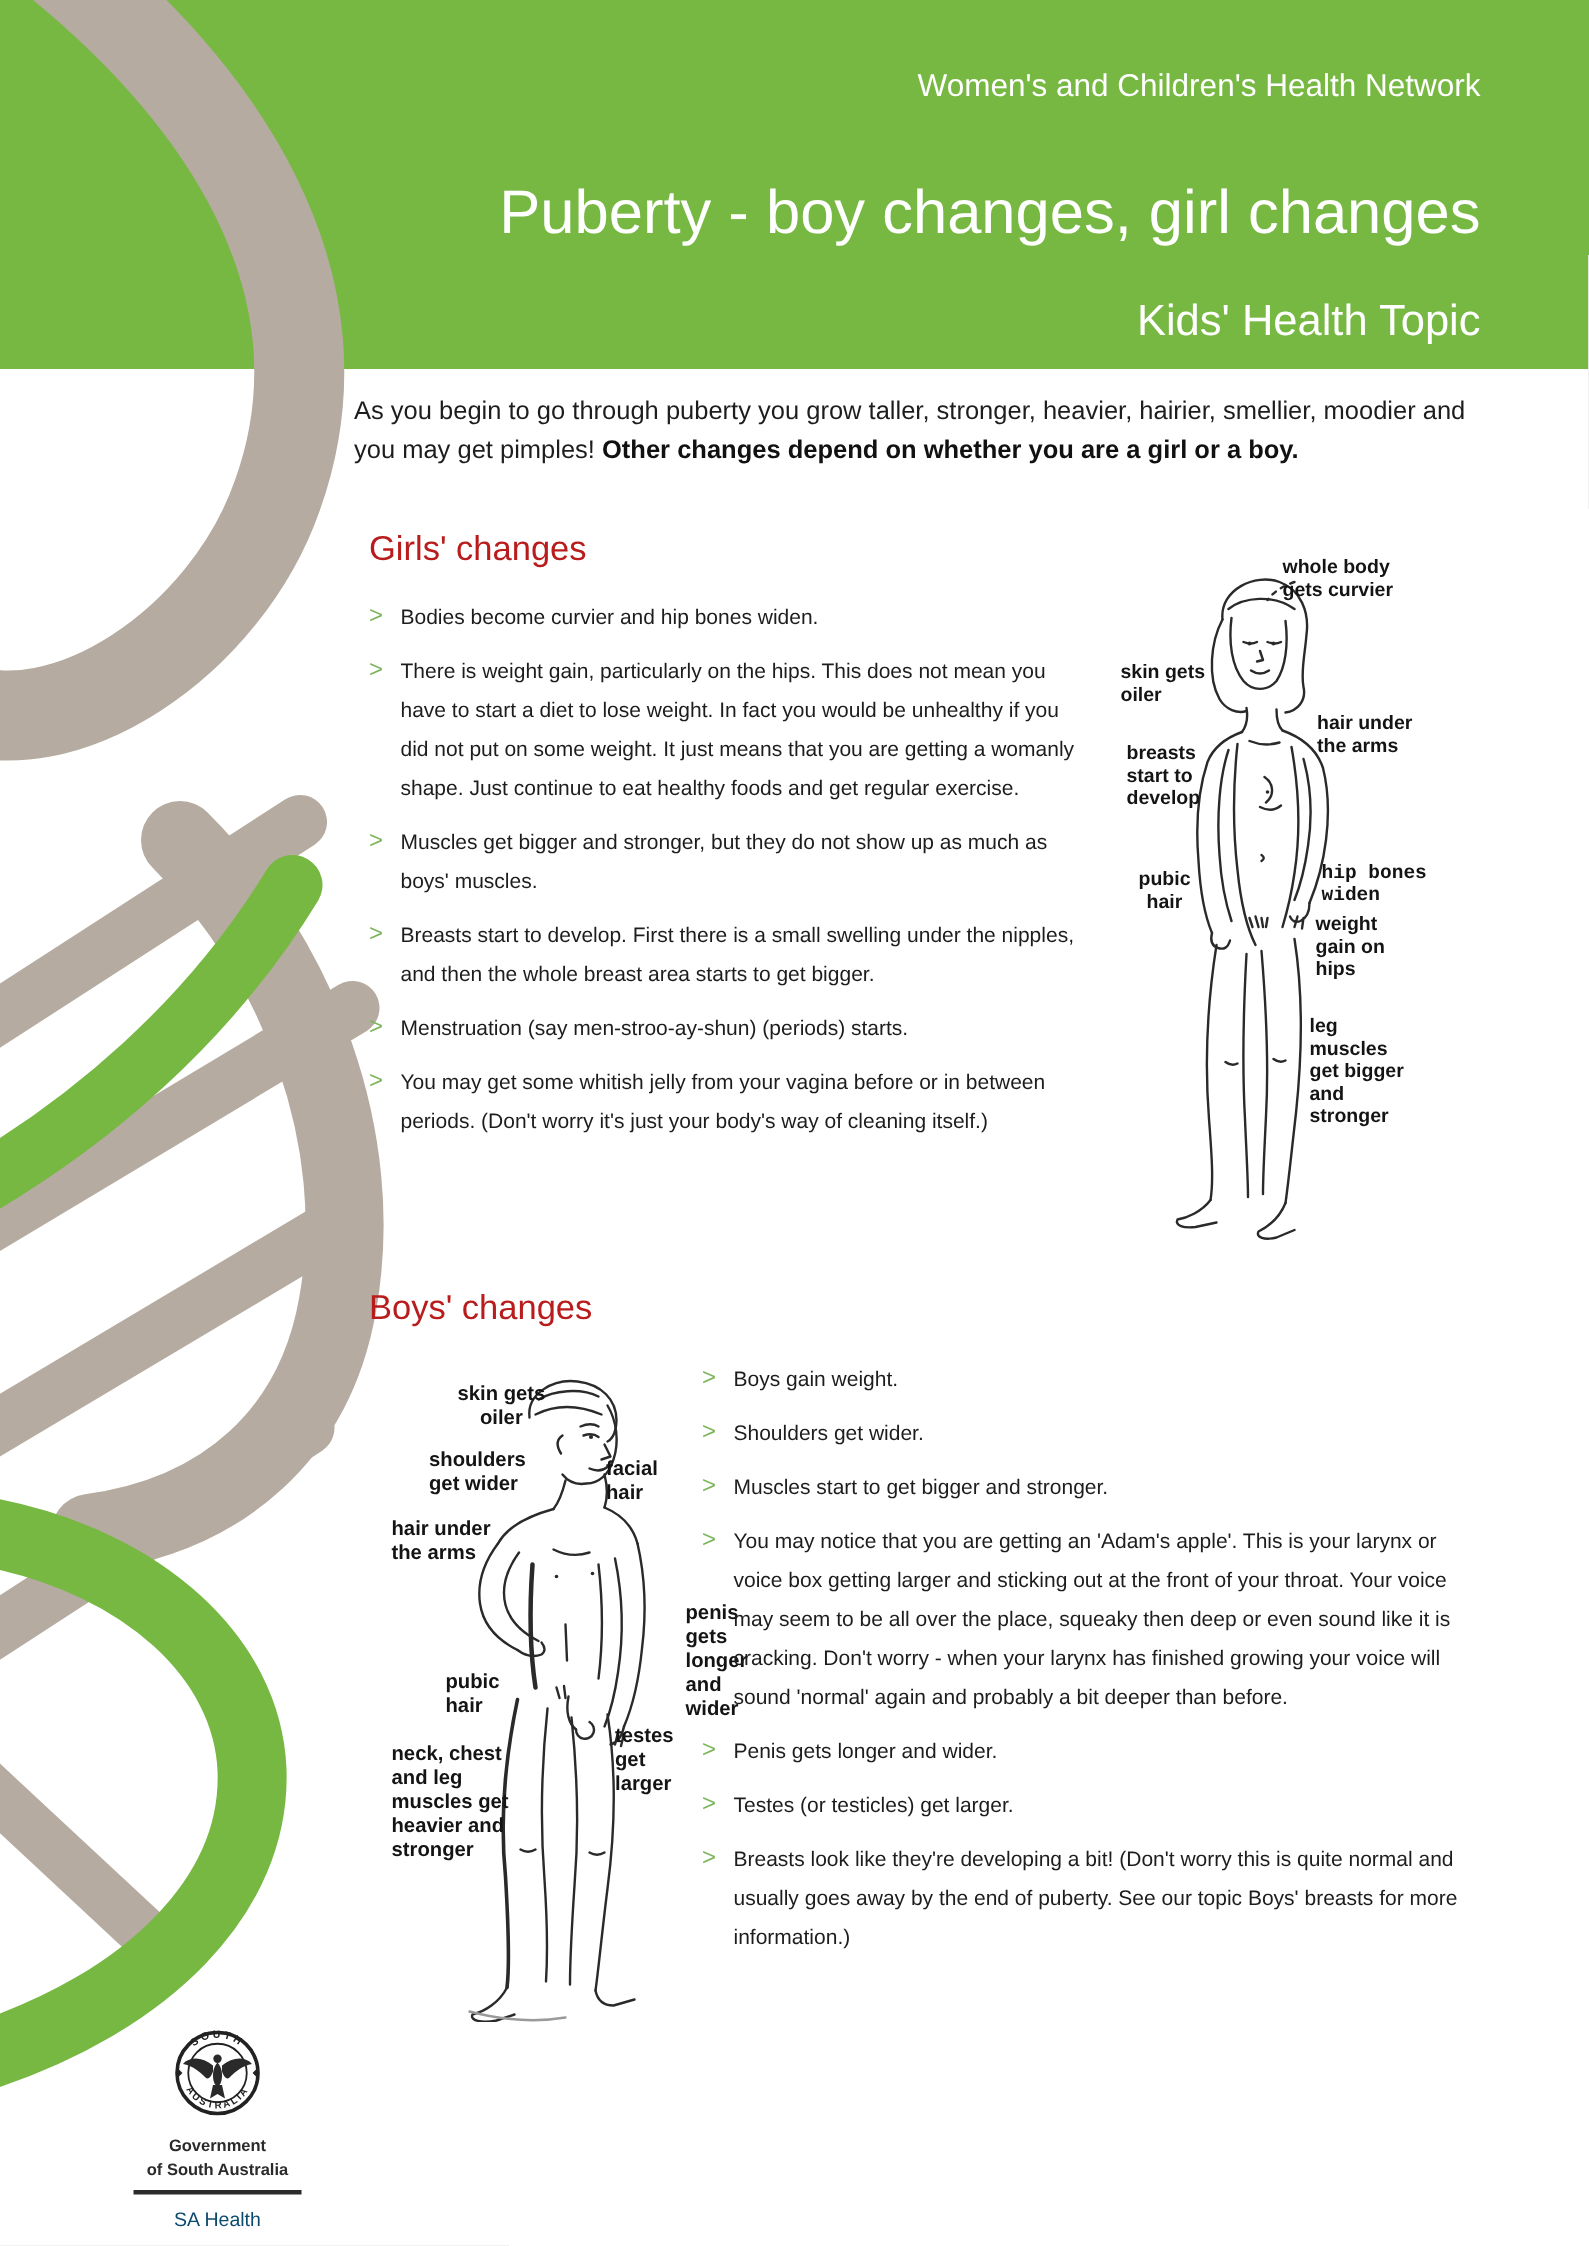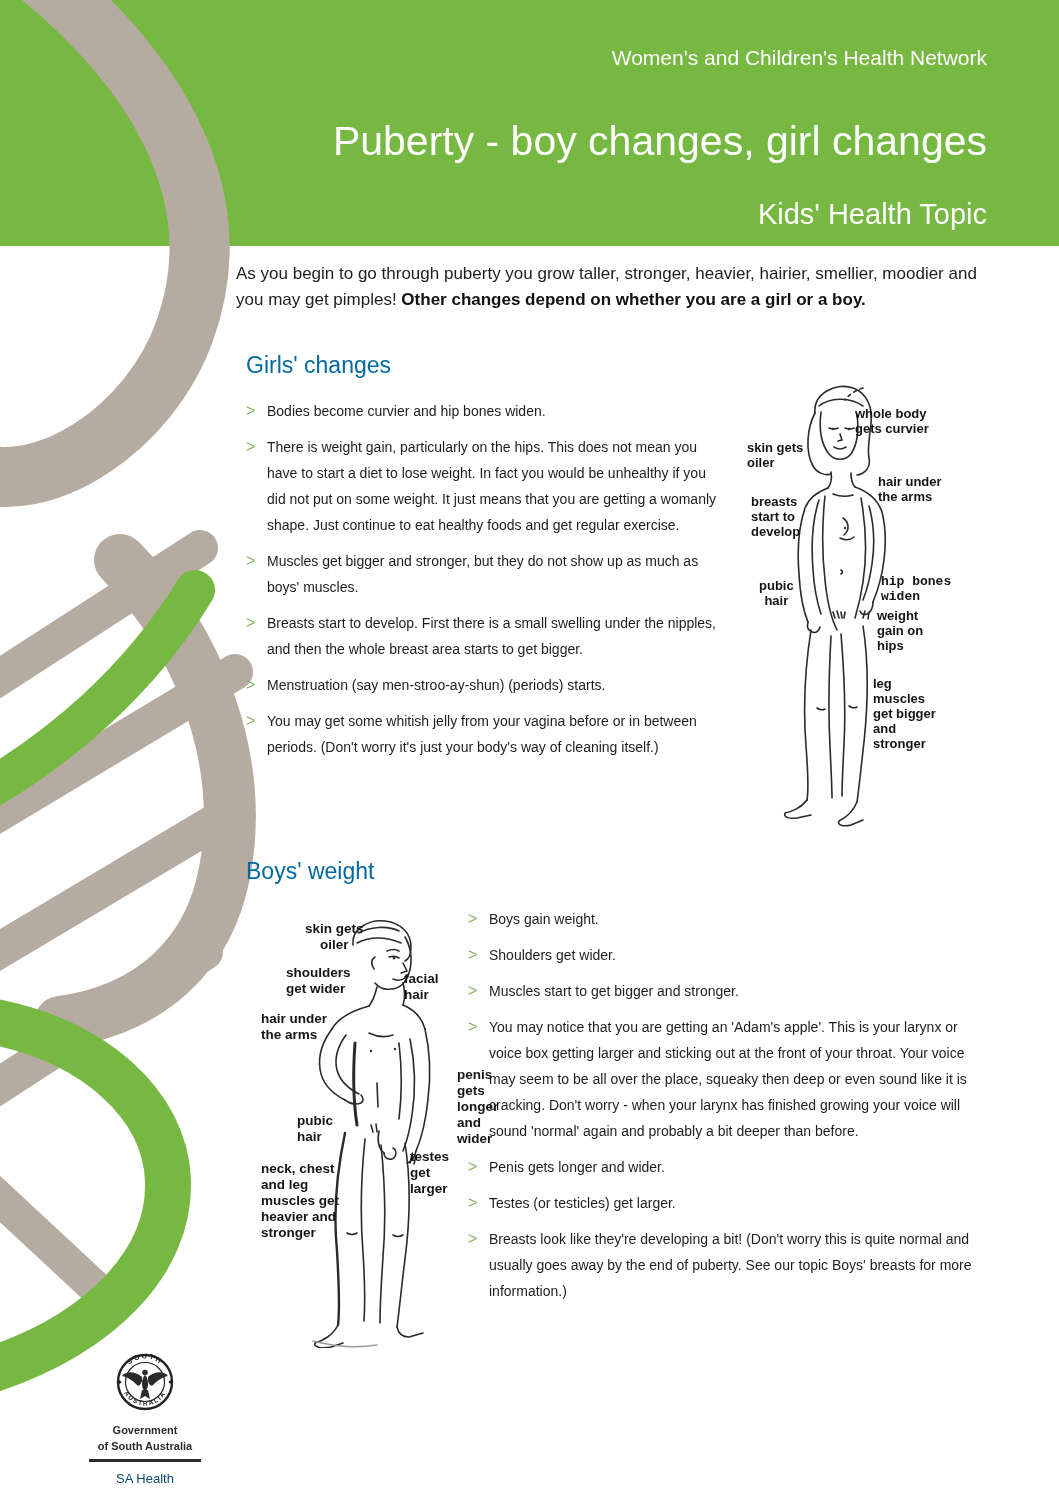--- a/index.html
+++ b/index.html
@@ -10,37 +10,37 @@
   
   .deco{position:absolute;left:0;top:0;z-index:1;pointer-events:none;}
   
   .hdr{position:absolute;right:72px;z-index:2;color:#ffffff;text-align:right;white-space:nowrap;}
   .hdr.net{top:46px;font-size:21px;}
   .hdr.title{top:118px;font-size:41px;}
   .hdr.sub{top:186px;font-size:29px;margin-top:12px;}
   
   .intro{position:absolute;left:236px;top:261px;width:746px;font-size:17px;line-height:26px;z-index:2;margin:0;}
   .intro b{color:#111;}
-  .h2{position:absolute;z-index:2;font-size:23px;font-weight:400;color:#0369a1;margin:0;white-space:nowrap;}
+  .h2{position:absolute;z-index:2;font-size:23px;font-weight:400;color:#b91c1c;margin:0;white-space:nowrap;}
   .h2.girls{left:246px;top:352px;}
   .h2.boys{left:246px;top:858px;}
   .bullets{position:absolute;z-index:2;}
   .bullets.girls{left:246px;top:398px;width:480px;}
   .bullets.boys{left:468px;top:906px;width:524px;}
   .bullet{display:flex;margin:0 0 10px 0;}
   .bullet .m{flex:0 0 21px;color:#7cb45b;font-size:16px;line-height:26px;}
   .bullet p{margin:0;font-size:14px;line-height:26px;}
   
   .fig{position:absolute;z-index:2;}
   .fig.girl{left:745px;top:368px;width:310px;height:475px;}
   .fig.boy{left:253px;top:903px;width:215px;height:445px;}
   .fig svg{position:absolute;left:0;top:0;}
   .fl{position:absolute;font-weight:bold;font-size:13px;line-height:15px;white-space:pre-line;color:#141414;z-index:3;}
   .fig.boy .fl{font-size:13.5px;line-height:16px;}
-  .gl1{left:110px;top:2px;margin-top:36px;}  .gl2{left:2px;top:72px;}   .gl3{left:133px;top:106px;}
+  .gl1{left:110px;top:2px;}  .gl2{left:2px;top:72px;}   .gl3{left:133px;top:106px;}
   .gl4{left:6px;top:126px;}  .gl5{left:14px;top:210px;text-align:center;} .gl6{left:136px;top:206px;font-family:Liberation Mono, monospace;}
   .gl7{left:132px;top:240px;}.gl8{left:128px;top:308px;}
   .bl1{left:52px;top:18px;text-align:center;} .bl2{left:33px;top:62px;} .bl3{left:151px;top:68px;}
   .bl4{left:8px;top:108px;}  .bl5{left:44px;top:210px;} .bl6{left:156px;top:164px;margin-left:48px;}
   .bl7{left:157px;top:246px;}.bl8{left:8px;top:258px;}
   
   .footer{position:absolute;left:73px;top:1344px;width:144px;text-align:center;z-index:2;}
   .gov{font-weight:bold;font-size:11px;line-height:16px;color:#2b2b2b;margin-top:2px;white-space:pre-line;}
   .rule{height:3px;background:#2b2b2b;width:112px;margin:5px auto 0 auto;}
   .sahealth{font-size:13px;color:#0c4a6e;margin-top:9px;}
@@ -156,21 +156,21 @@
     <div class="fl gl7">weight
 gain on
 hips</div>
     <div class="fl gl8">leg
 muscles
 get bigger
 and
 stronger</div>
   </div>
 
-  <h2 class="h2 boys">Boys' weight</h2>
+  <h2 class="h2 boys">Boys' changes</h2>
 
   <div class="fig boy">
     <svg width="215" height="445" viewBox="0 0 215 445" aria-hidden="true">
       <g class="sk">
         <path d="M 100,42 C 98,26 116,16 132,18 C 148,20 158,30 158,44 C 158,50 156,56 152,58"></path>
         <path d="M 106,30 C 116,24 134,22 146,28 M 104,40 q 20,-10 44,0"></path>
         <path d="M 152,34 C 158,44 160,58 156,70 C 153,80 146,86 138,86 C 132,87 126,85 122,80"></path>
         <path d="M 136,54 q 6,-2 10,1 M 134,48 q 7,-3 12,0"></path>
         <path d="M 150,60 l 4,8 l -6,2 M 140,76 q 7,3 12,-1"></path>
         <path d="M 122,54 q -6,4 -1,12"></path>

